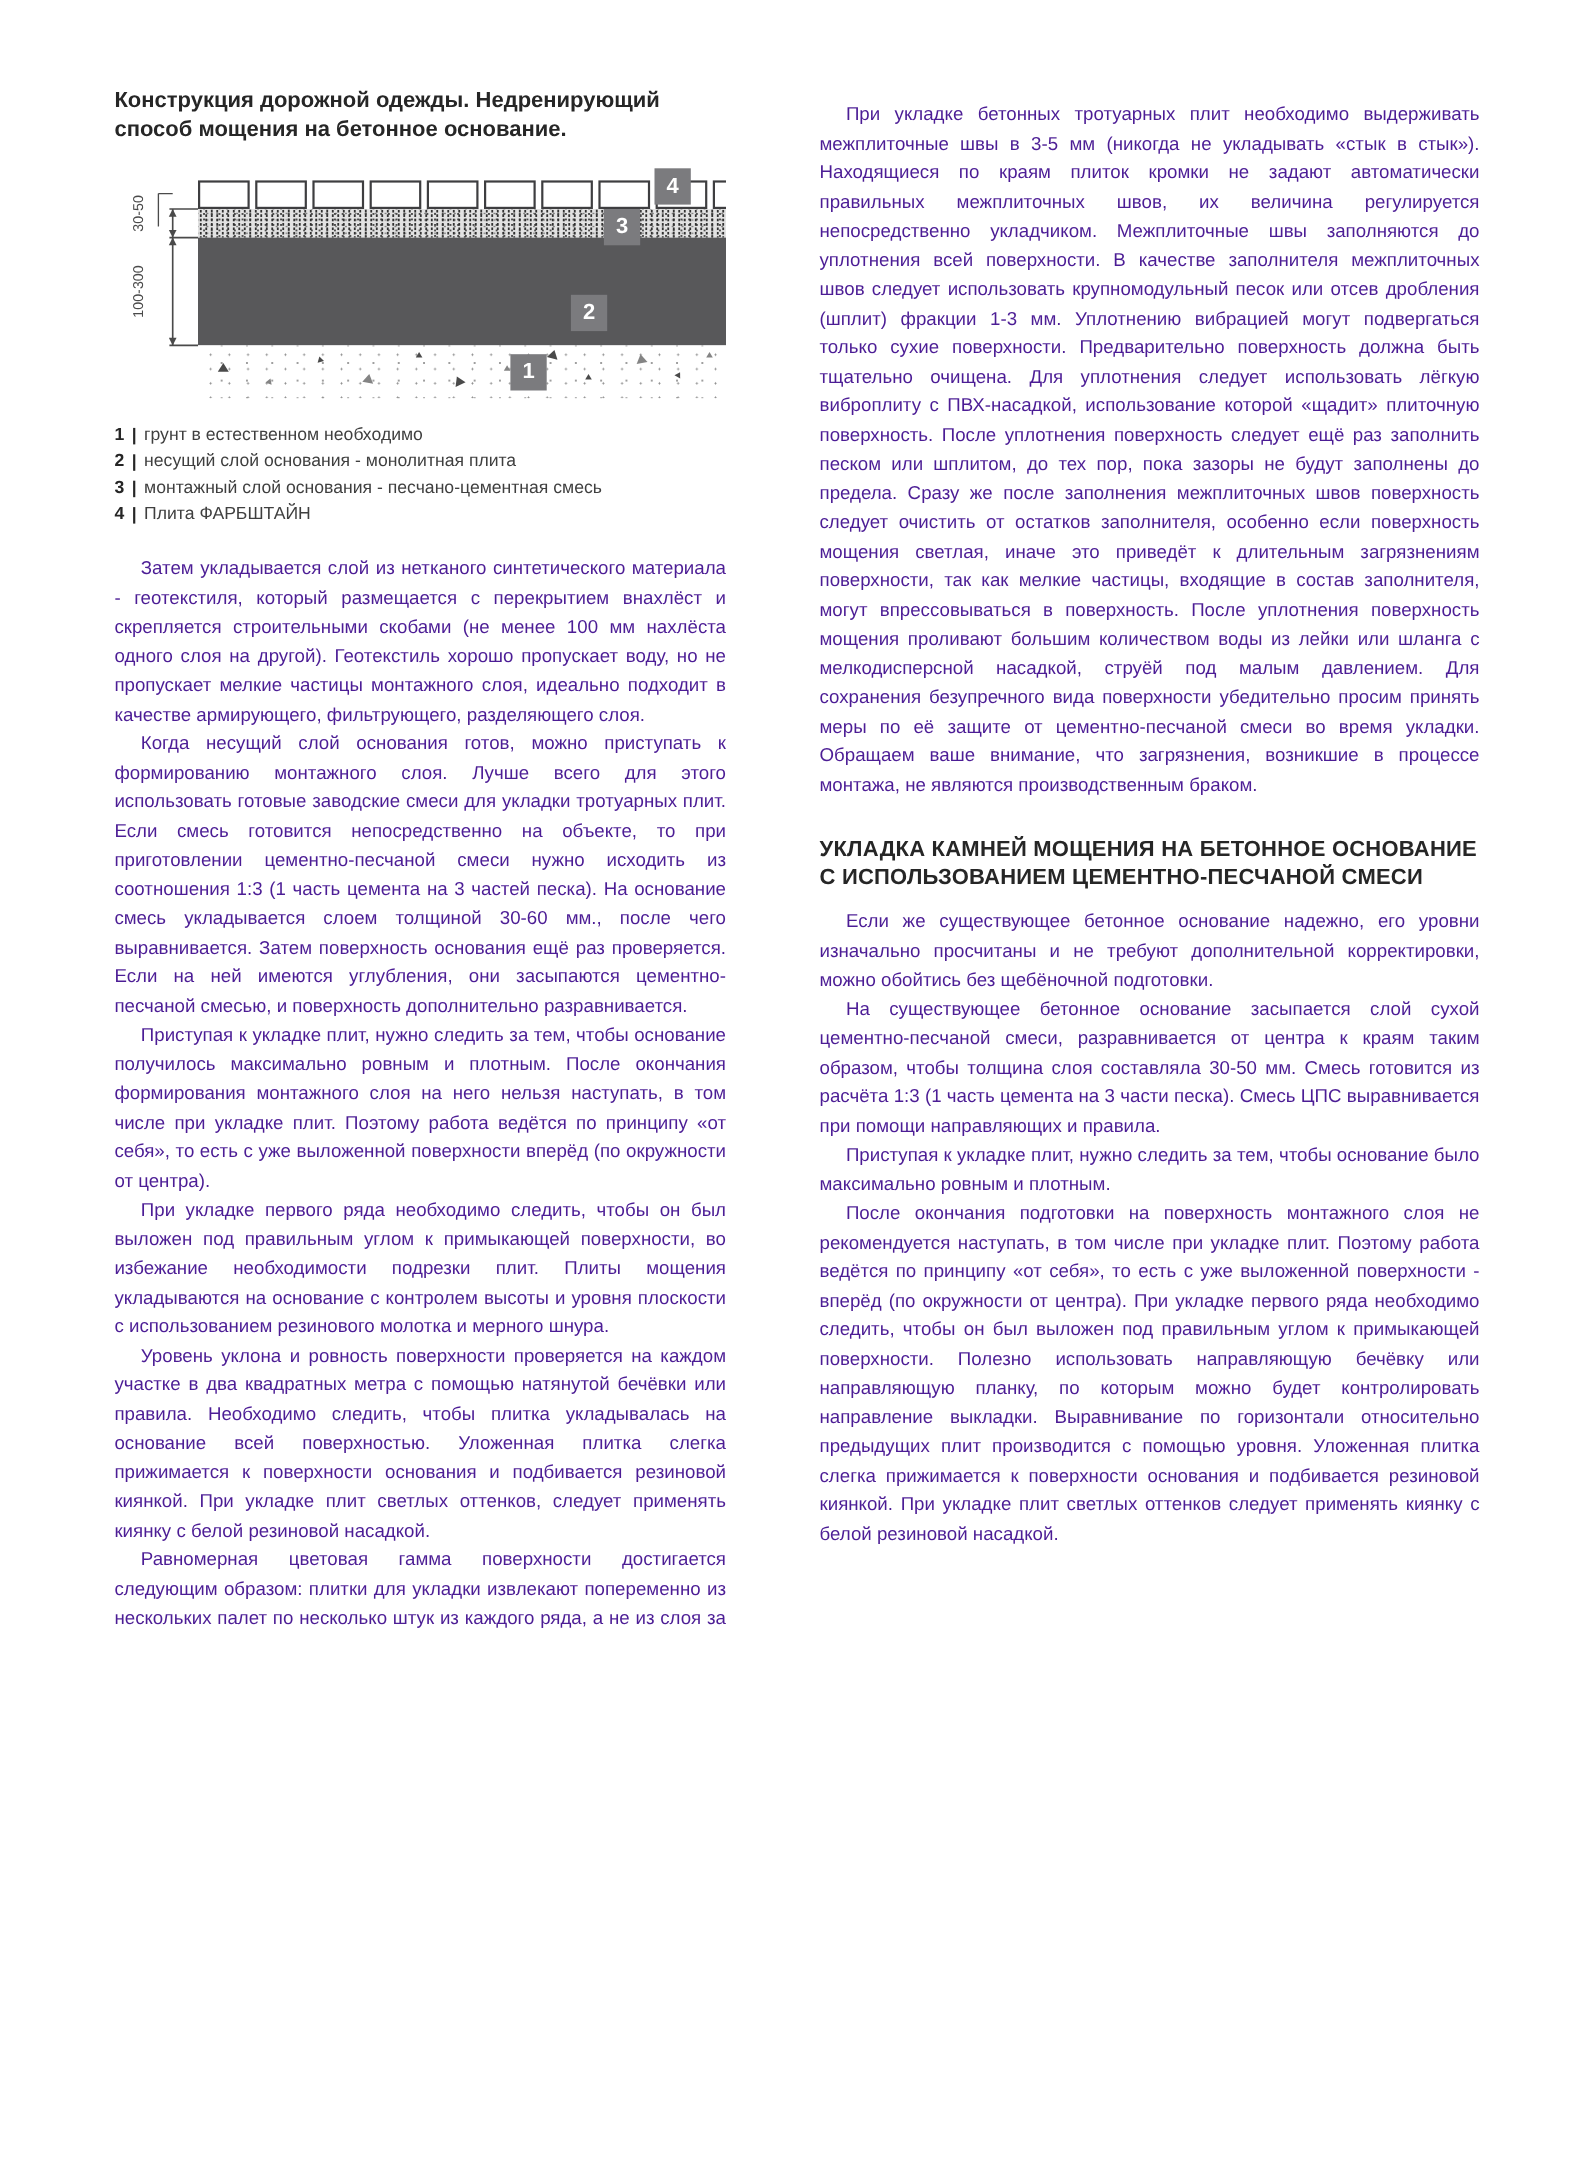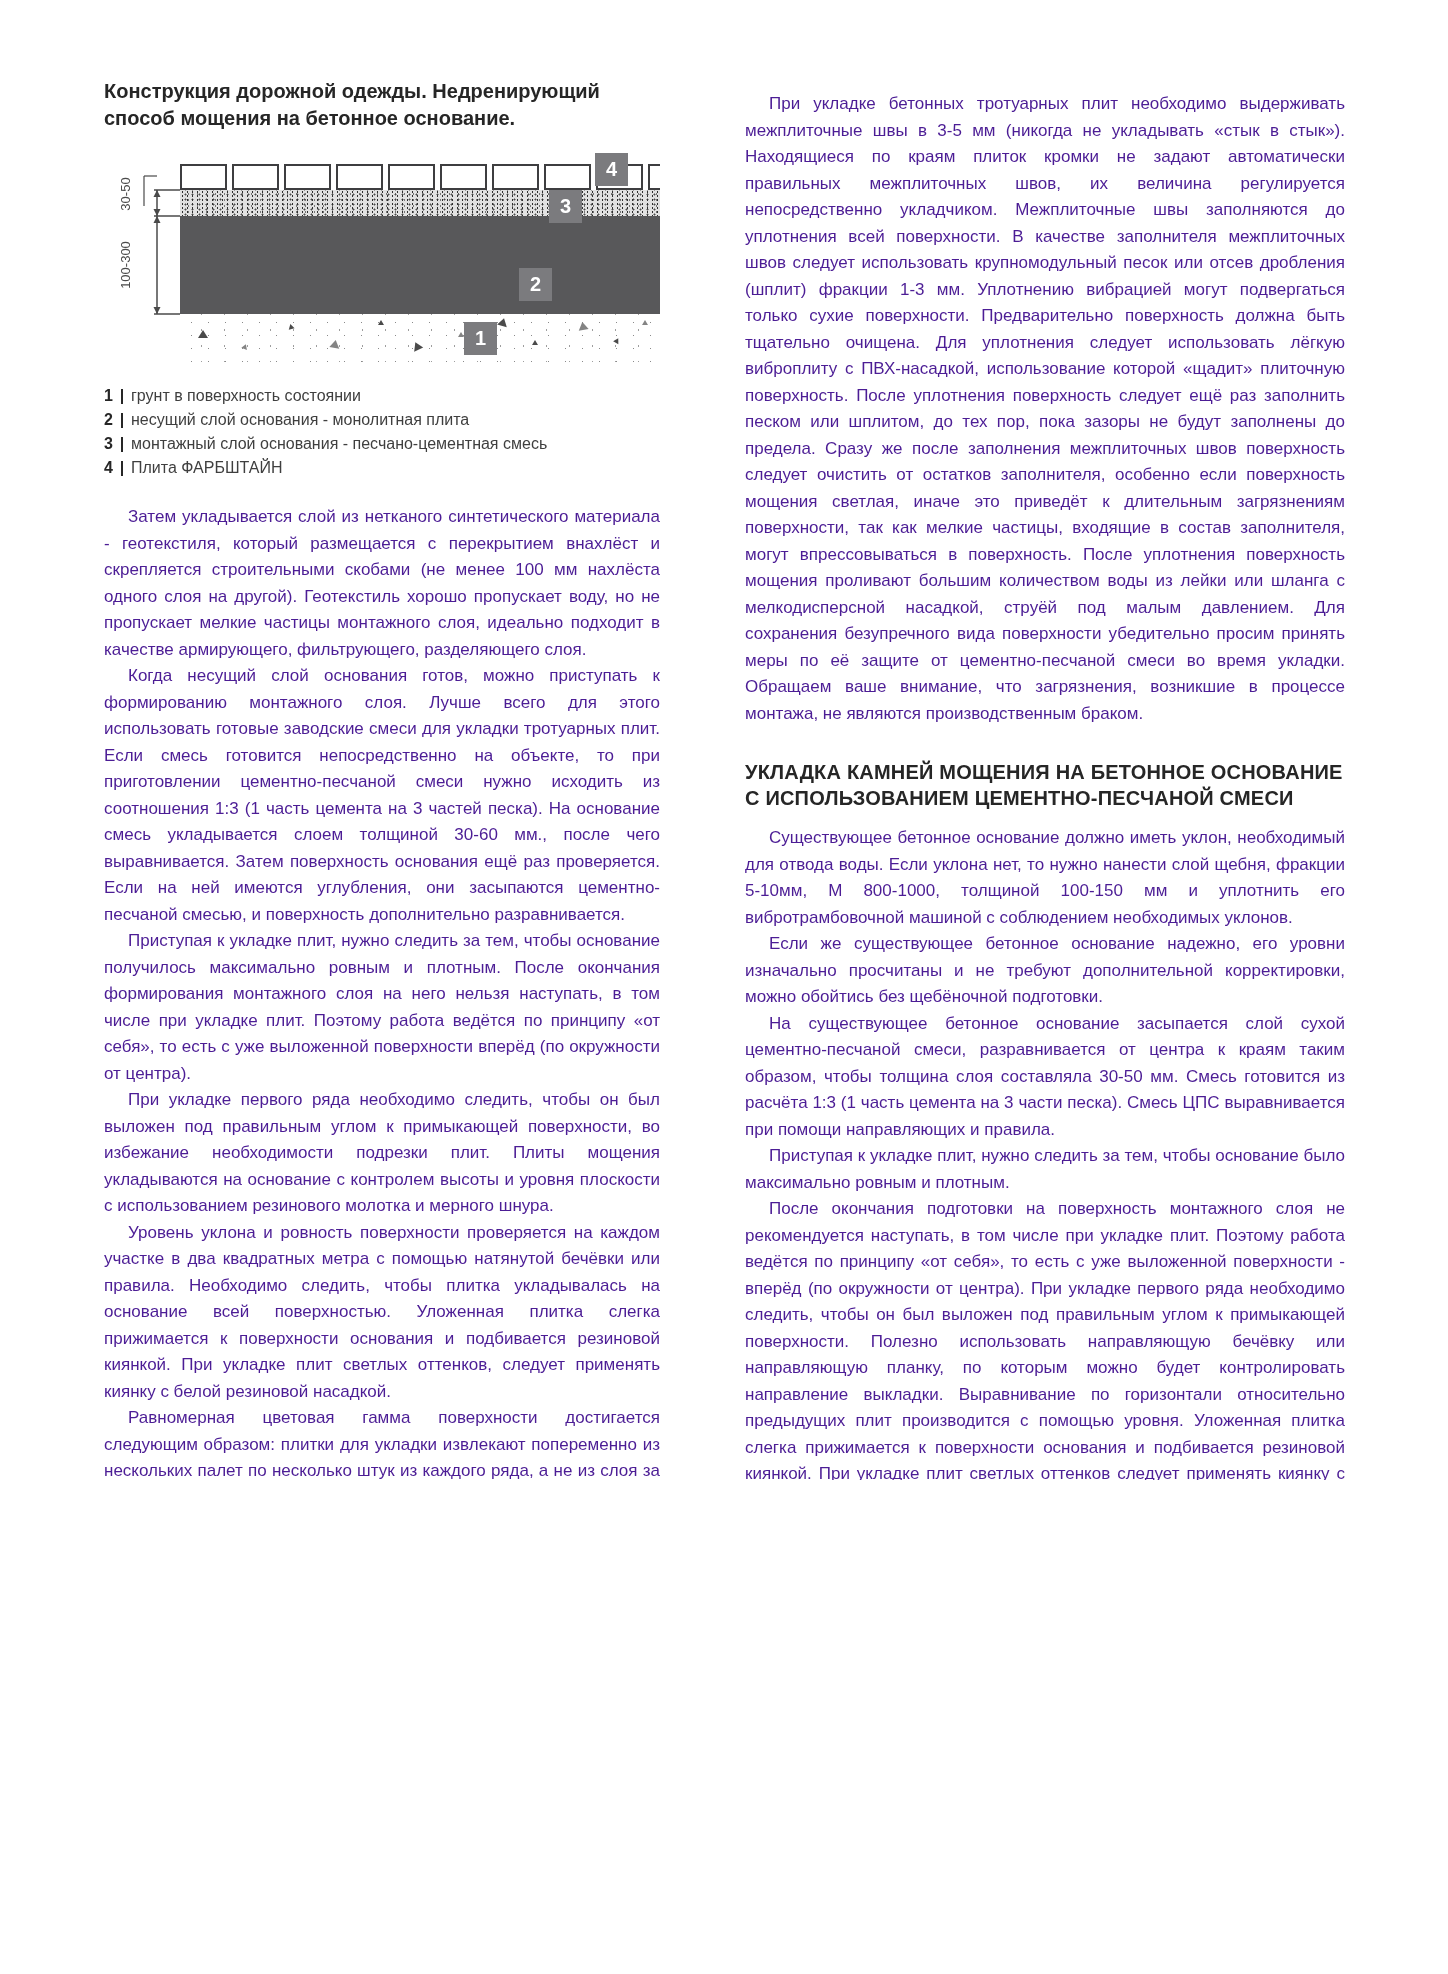--- a/index.html
+++ b/index.html
@@ -124,21 +124,21 @@
         <div class="badge" style="left:491px; top:-9px;">4</div>
         <div class="badge" style="left:445px; top:28px;">3</div>
         <div class="badge" style="left:415px; top:106px;">2</div>
         <div class="badge" style="left:360px; top:160px;">1</div>
       </div>
 
       <div class="legend">
         <div class="legend-row">
           <span class="legend-num">1</span>
           <span class="legend-sep"></span>
-          <span class="legend-text">грунт в поверхность состоянии</span>
+          <span class="legend-text">грунт в естественном необходимо</span>
         </div>
         <div class="legend-row">
           <span class="legend-num">2</span>
           <span class="legend-sep"></span>
           <span class="legend-text">несущий слой основания - монолитная плита</span>
         </div>
         <div class="legend-row">
           <span class="legend-num">3</span>
           <span class="legend-sep"></span>
           <span class="legend-text">монтажный слой основания - песчано-цементная смесь</span>
@@ -160,21 +160,20 @@
       </div>
 
       <h2 class="section">ПРАВИЛЬНОЕ ЗАПОЛНЕНИЕ МЕЖШОВНЫХ ЗАЗОРОВ И ВИБРОУПЛОТНЕНИЕ</h2>
     </div>
 
     <div class="col-right">
       <p>При укладке бетонных тротуарных плит необходимо выдерживать межплиточные швы в 3-5 мм (никогда не укладывать «стык в стык»). Находящиеся по краям плиток кромки не задают автоматически правильных межплиточных швов, их величина регулируется непосредственно укладчиком. Межплиточные швы заполняются до уплотнения всей поверхности. В качестве заполнителя межплиточных швов следует использовать крупномодульный песок или отсев дробления (шплит) фракции 1-3 мм. Уплотнению вибрацией могут подвергаться только сухие поверхности. Предварительно поверхность должна быть тщательно очищена. Для уплотнения следует использовать лёгкую виброплиту с ПВХ-насадкой, использование которой «щадит» плиточную поверхность. После уплотнения поверхность следует ещё раз заполнить песком или шплитом, до тех пор, пока зазоры не будут заполнены до предела. Сразу же после заполнения межплиточных швов поверхность следует очистить от остатков заполнителя, особенно если поверхность мощения светлая, иначе это приведёт к длительным загрязнениям поверхности, так как мелкие частицы, входящие в состав заполнителя, могут впрессовываться в поверхность. После уплотнения поверхность мощения проливают большим количеством воды из лейки или шланга с мелкодисперсной насадкой, струёй под малым давлением. Для сохранения безупречного вида поверхности убедительно просим принять меры по её защите от цементно-песчаной смеси во время укладки. Обращаем ваше внимание, что загрязнения, возникшие в процессе монтажа, не являются производственным браком.</p>
 
       <h2 class="section">УКЛАДКА КАМНЕЙ МОЩЕНИЯ НА БЕТОННОЕ ОСНОВАНИЕ С ИСПОЛЬЗОВАНИЕМ ЦЕМЕНТНО-ПЕСЧАНОЙ СМЕСИ</h2>
 
-      <p>Существующее бетонное основание должно иметь уклон, необходимый для отвода воды. Если уклона нет, то нужно нанести слой щебня, фракции 5-10мм, М 800-1000, толщиной 100-150 мм и уплотнить его вибротрамбовочной машиной с соблюдением необходимых уклонов.</p>
       <p>Если же существующее бетонное основание надежно, его уровни изначально просчитаны и не требуют дополнительной корректировки, можно обойтись без щебёночной подготовки.</p>
       <p>На существующее бетонное основание засыпается слой сухой цементно-песчаной смеси, разравнивается от центра к краям таким образом, чтобы толщина слоя составляла 30-50 мм. Смесь готовится из расчёта 1:3 (1 часть цемента на 3 части песка). Смесь ЦПС выравнивается при помощи направляющих и правила.</p>
       <p>Приступая к укладке плит, нужно следить за тем, чтобы основание было максимально ровным и плотным.</p>
       <p>После окончания подготовки на поверхность монтажного слоя не рекомендуется наступать, в том числе при укладке плит. Поэтому работа ведётся по принципу «от себя», то есть с уже выложенной поверхности - вперёд (по окружности от центра). При укладке первого ряда необходимо следить, чтобы он был выложен под правильным углом к примыкающей поверхности. Полезно использовать направляющую бечёвку или направляющую планку, по которым можно будет контролировать направление выкладки. Выравнивание по горизонтали относительно предыдущих плит производится с помощью уровня. Уложенная плитка слегка прижимается  к поверхности основания и  подбивается резиновой киянкой. При укладке плит светлых оттенков следует применять киянку с белой резиновой насадкой.</p>
     </div>
   </div>
 
   <div class="footer">
     <span class="footer-rule"></span>
     <span class="footer-site">FARBSTEIN-GROUP.RU</span>

